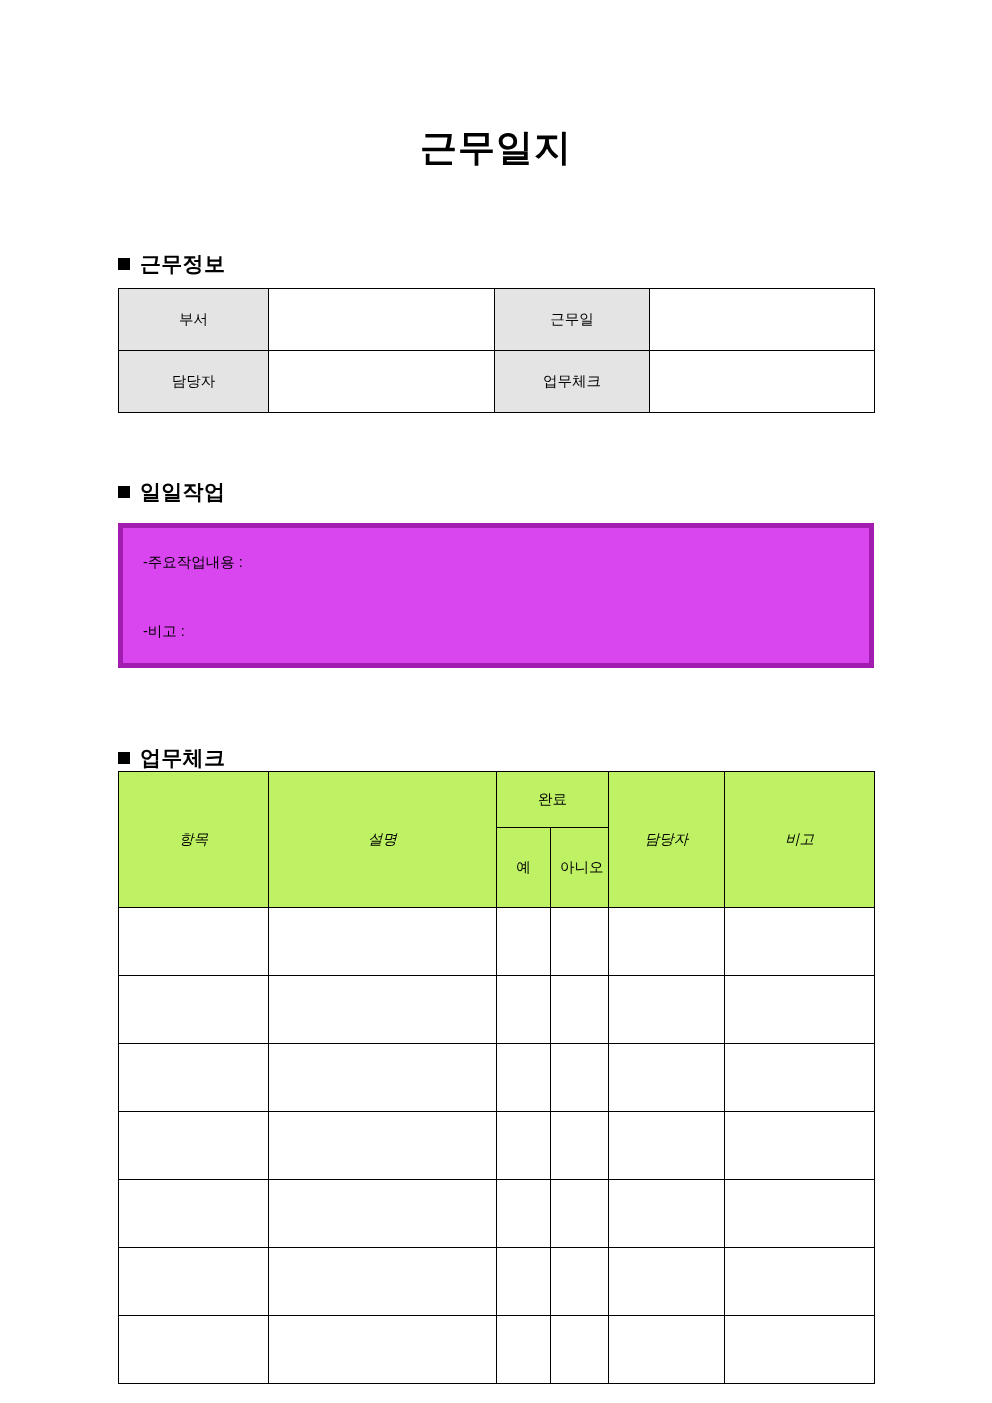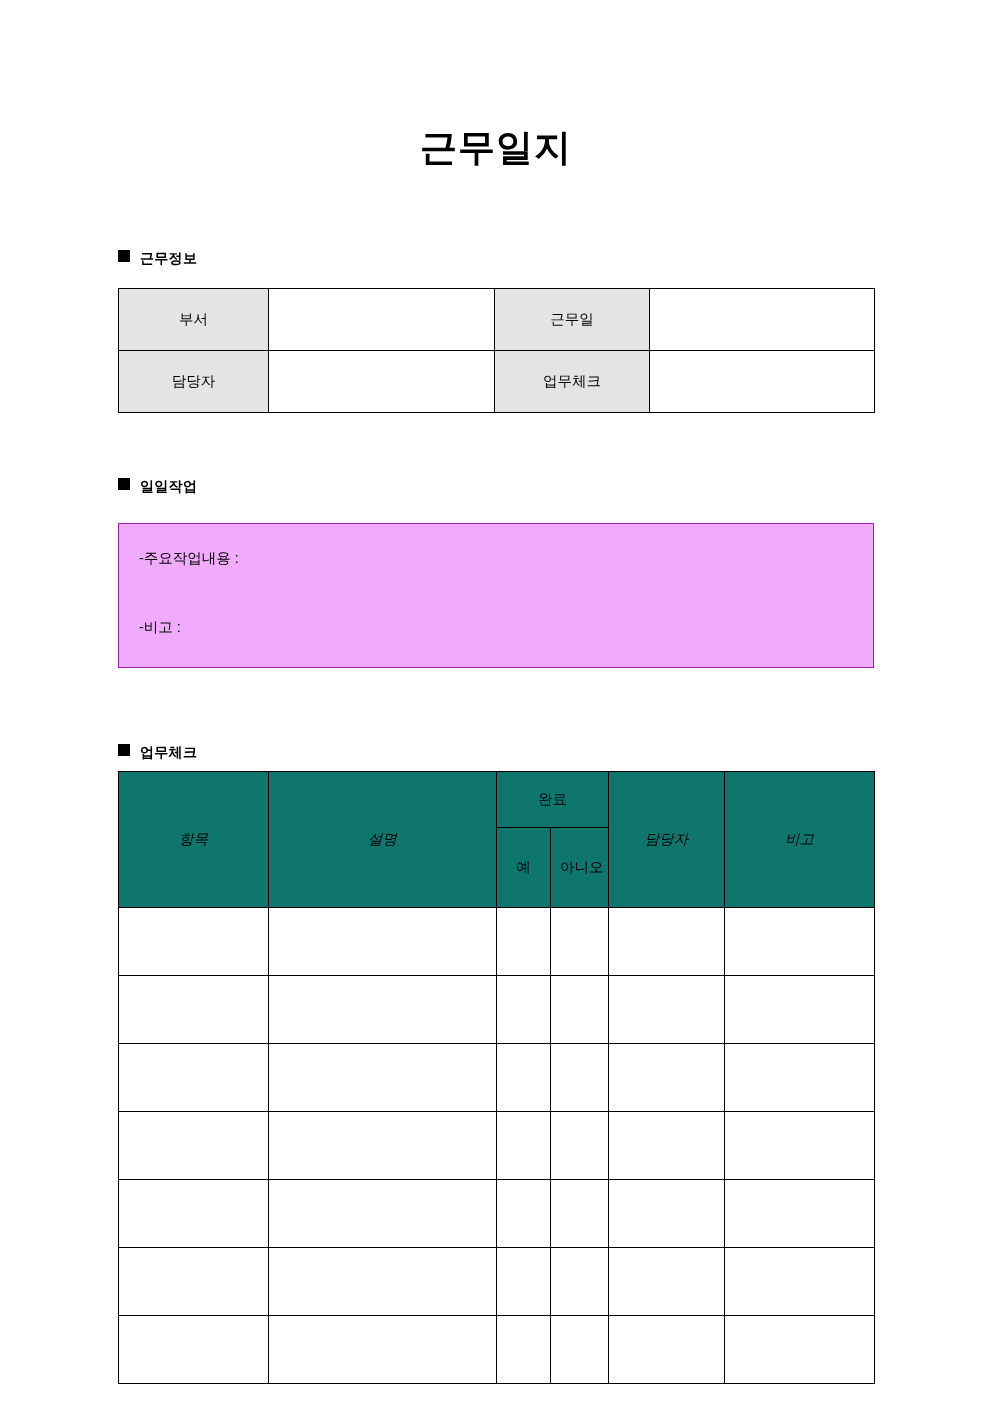--- a/index.html
+++ b/index.html
@@ -33,21 +33,21 @@
     font-size: 37px;
     font-weight: bold;
     letter-spacing: 1px;
     line-height: 1.1;
   }
 
   
   .section-header {
     position: absolute;
     left: 118px;
-    font-size: 14px;
+    font-size: 21px;
     font-weight: bold;
     letter-spacing: 0.3px;
     white-space: nowrap;
   }
   .section-header .bullet {
     display: inline-block;
     width: 12px;
     height: 12px;
     background: #000000;
     margin-right: 10px;
@@ -90,41 +90,41 @@
     height: 43px;
   }
 
   
   #daily-task-box {
     position: absolute;
     left: 118px;
     top: 523px;
     width: 756px;
     height: 145px;
-    border: 1px solid #a21caf;
-    background: #f0abfc;
+    border: 5px solid #a21caf;
+    background: #d946ef;
     box-sizing: border-box;
   }
   .task-line {
     position: absolute;
     left: 20px;
     font-size: 14.5px;
     white-space: nowrap;
   }
   #task-line-main { top: 25px; }
   #task-line-note { top: 94px; }
 
   
   #check-table {
     left: 118px;
     top: 771px;
     width: 756px;
   }
   #check-table th {
-    background: #0f766e;
+    background: #bef264;
   }
   #check-table .hdr-tall {
     height: 98px;
     font-style: italic;
   }
   #check-table .hdr-group {
     height: 37px;
   }
   #check-table .hdr-sub {
     height: 61px;

